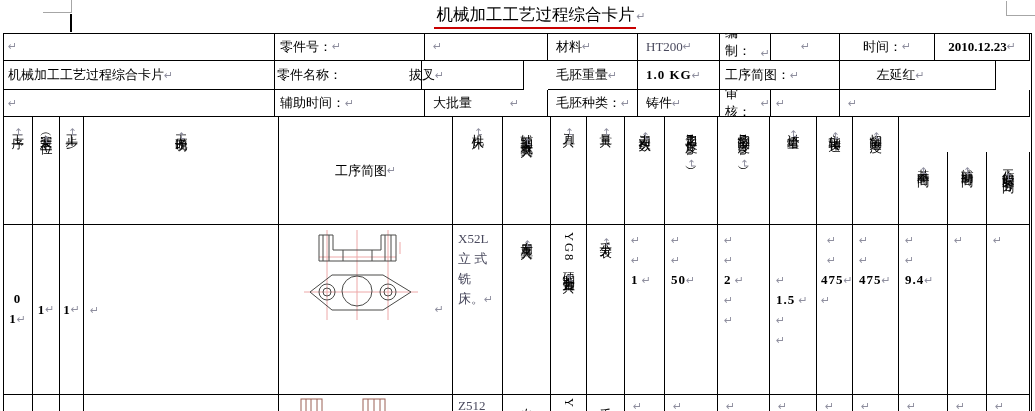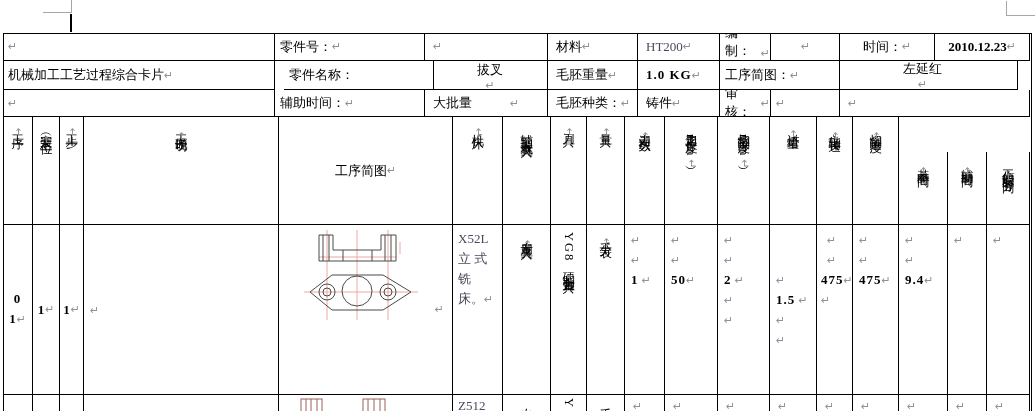--- a/index.html
+++ b/index.html
@@ -32,20 +32,23 @@
 <body>
 
 <div id="page">
 
   <div class="mark" style="left:43px;top:12px;width:29px;height:1px;"></div>
   <div class="mark" style="left:71px;top:0;width:1px;height:12px;"></div>
   <div class="mark" style="left:1006px;top:1px;width:1px;height:14px;"></div>
   <div class="mark" style="left:1006px;top:15px;width:29px;height:1px;"></div>
   <div id="cursor"></div>
 
+  <div id="title-wrap">
+    <span id="title-underline">机械加工工艺过程综合卡片</span><span class="pil">↵</span>
+  </div>
 
   <div id="tbl"></div>
 
   <div class="c flex pl5" style="left:3px;top:33px;width:272px;height:28px;">
       <span class="pil">↵</span>
     </div>
   <div class="c flex pl5" style="left:275px;top:33px;width:150px;height:28px;">
       <span>零件号：</span>
       <span class="pil">↵</span>
     </div>
@@ -73,40 +76,40 @@
     </div>
   <div class="c flex ctr" style="left:935px;top:33px;width:95px;height:28px;">
       <span class="bold">2010.12.23</span>
       <span class="pil">↵</span>
     </div>
 
   <div class="c flex pl5" style="left:3px;top:61px;width:272px;height:29px;">
       <span>机械加工工艺过程综合卡片</span>
       <span class="pil">↵</span>
     </div>
-  <div class="c flex pl5" style="left:284px;top:61px;width:150px;height:29px;">
+  <div class="c flex pl5" style="left:272px;top:61px;width:150px;height:29px;">
       <span>零件名称：</span>
     </div>
-  <div class="c flex pl8" style="left:425px;top:61px;width:123px;height:29px;flex-direction:column;">
+  <div class="c flex pl8" style="left:401px;top:61px;width:123px;height:29px;">
       <span>拔叉</span>
       <span class="pil">↵</span>
     </div>
   <div class="c flex pl8" style="left:548px;top:61px;width:90px;height:29px;">
       <span>毛胚重量</span>
       <span class="pil">↵</span>
     </div>
   <div class="c flex pl8" style="left:638px;top:61px;width:82px;height:29px;">
       <span class="num">1.0 KG</span>
       <span class="pil">↵</span>
     </div>
   <div class="c flex pl5" style="left:720px;top:61px;width:120px;height:29px;">
       <span>工序简图：</span>
       <span class="pil">↵</span>
     </div>
-  <div class="c flex ctr" style="left:828px;top:61px;width:190px;height:29px;flex-direction:column;">
+  <div class="c flex ctr" style="left:806px;top:61px;width:190px;height:29px;">
       <span>左延红</span>
       <span class="pil">↵</span>
     </div>
 
   <div class="c flex pl5" style="left:3px;top:90px;width:272px;height:27px;">
       <span class="pil">↵</span>
     </div>
   <div class="c flex pl5" style="left:275px;top:90px;width:150px;height:27px;">
       <span>辅助时间：</span>
       <span class="pil">↵</span>

